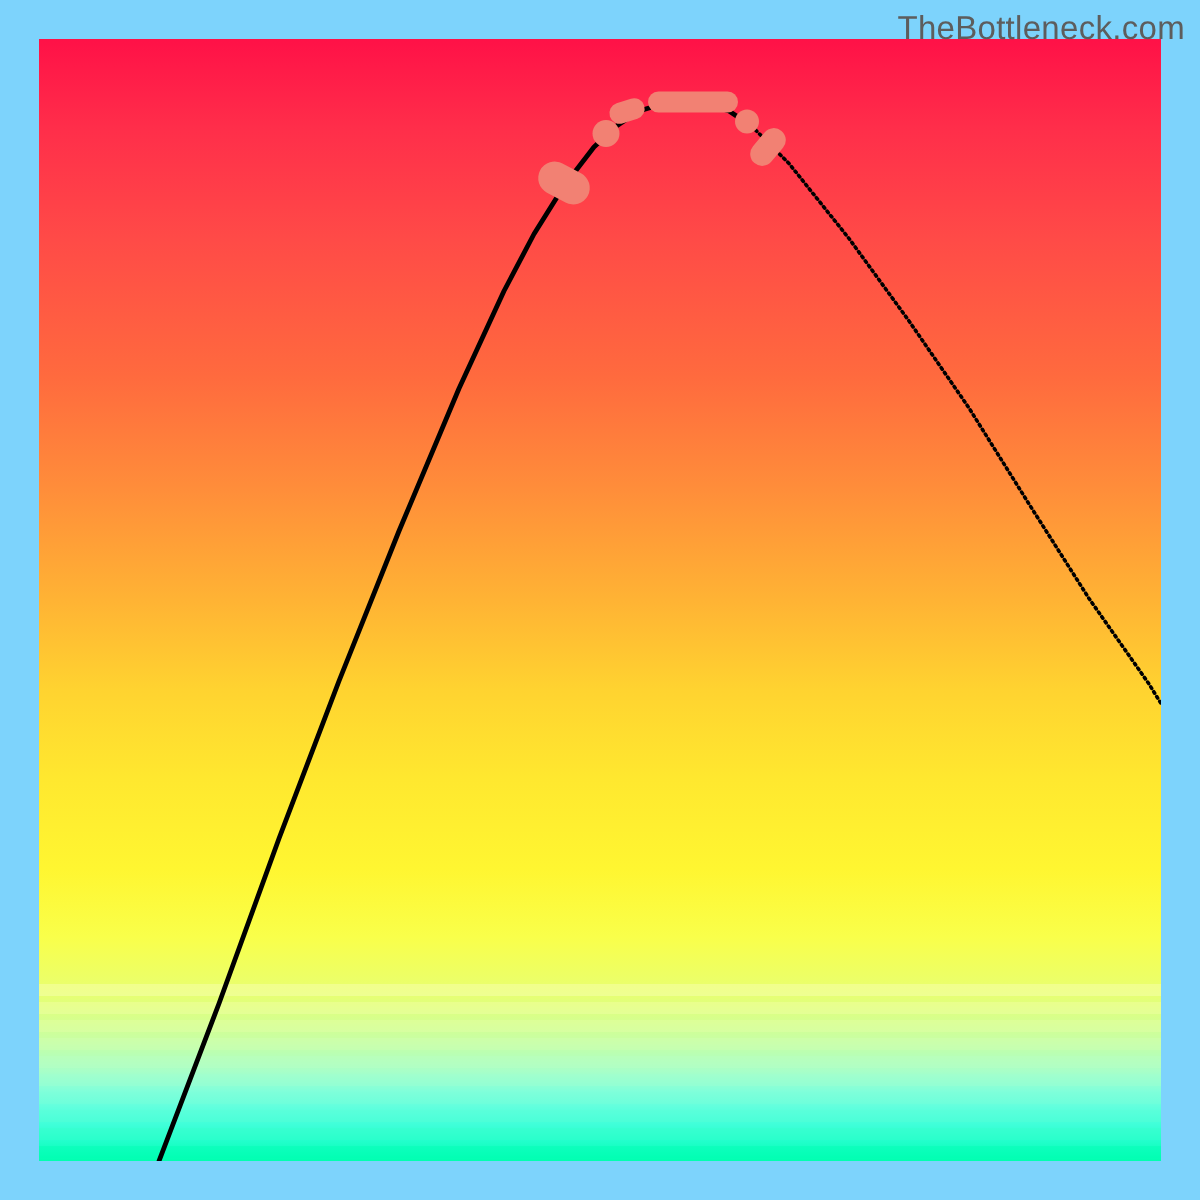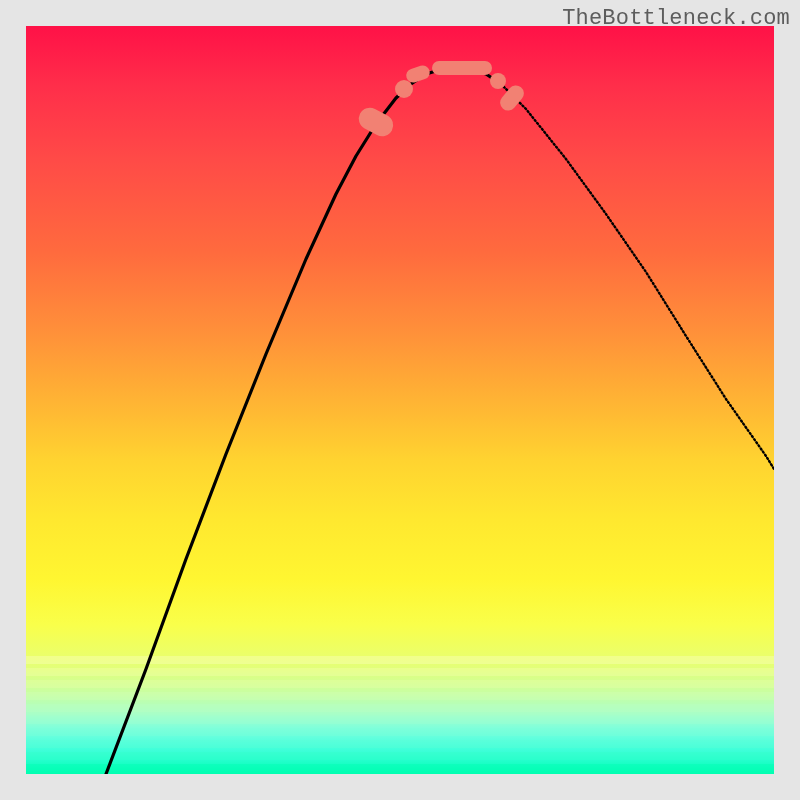--- a/index.html
+++ b/index.html
@@ -7,22 +7,21 @@
     padding: 0;
     width: 800px;
     height: 800px;
     overflow: hidden;
     background: #000;
     font-family: Arial, Helvetica, sans-serif;
   }
   .frame {
     position: absolute;
     inset: 0;
-    background: #e5e5e5;
-    font-family: Liberation Mono, monospace;
+    background: #7dd3fc;
   }
   .plot {
     position: absolute;
     left: 26px;
     top: 26px;
     width: 748px;
     height: 748px;
     overflow: hidden;
   }
   .gradient {

